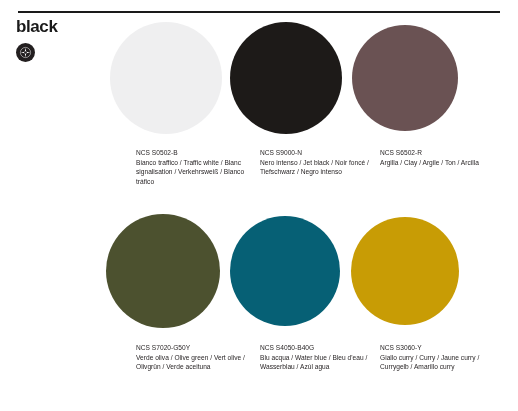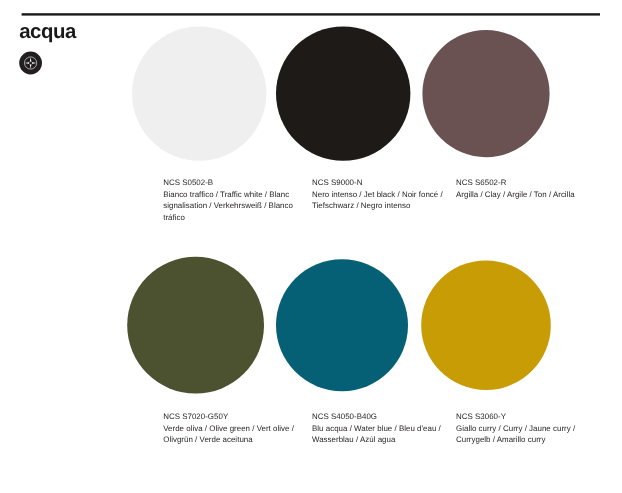--- a/index.html
+++ b/index.html
@@ -89,21 +89,21 @@
   .col-2 .swatch-caption { left: 380px; }
 
   .row-0 .swatch-caption { top: 148px; }
   .row-1 .swatch-caption { top: 343px; }
 </style>
 </head>
 <body>
 
 <div id="top-rule"></div>
 
-<div id="brand-title">acqua</div>
+<div id="brand-title">black</div>
 
 <div id="brand-mark">
   <svg width="13" height="13" viewBox="0 0 13 13" aria-hidden="true">
     <circle cx="6.5" cy="6.5" r="6.3" fill="#231f20"></circle>
     <circle cx="6.5" cy="6.5" r="5.1" fill="none" stroke="#ffffff" stroke-width="0.5"></circle>
     <path d="M6.5 1.7 L7.25 5.75 L11.3 6.5 L7.25 7.25 L6.5 11.3 L5.75 7.25 L1.7 6.5 L5.75 5.75 Z" fill="#ffffff"></path>
     <circle cx="6.5" cy="6.5" r="1.35" fill="#231f20"></circle>
   </svg>
 </div>
 

